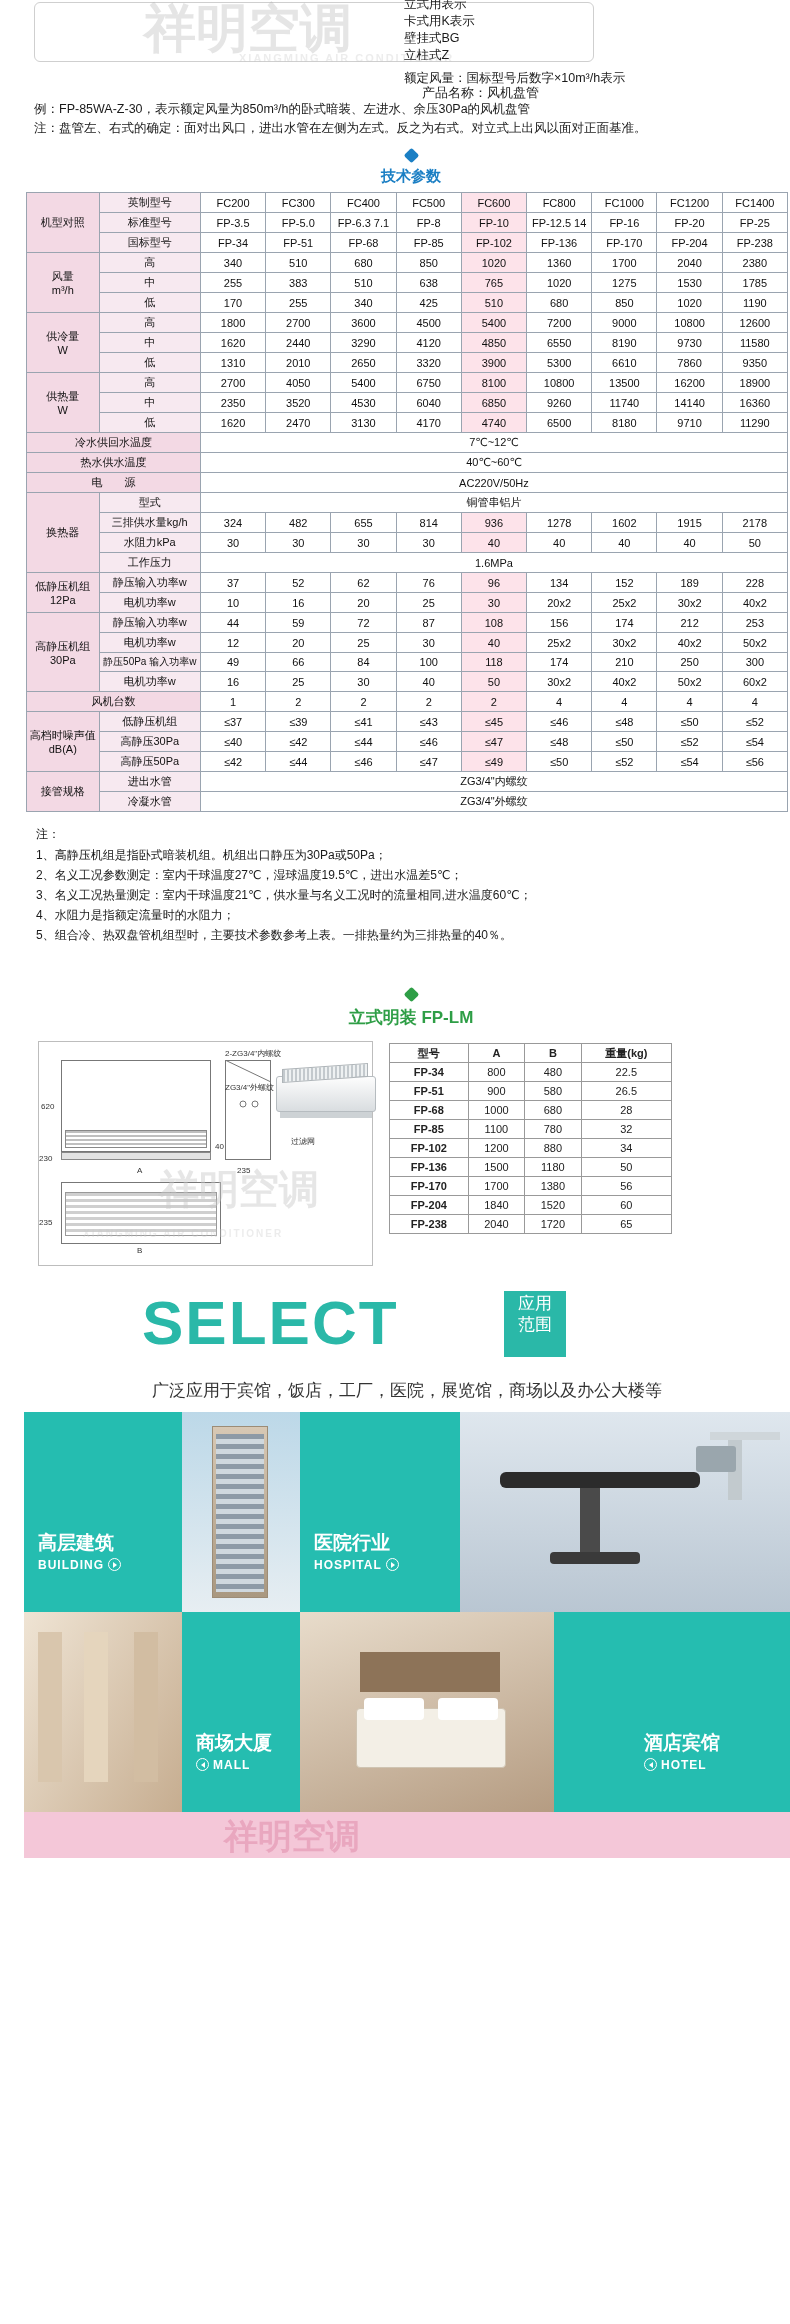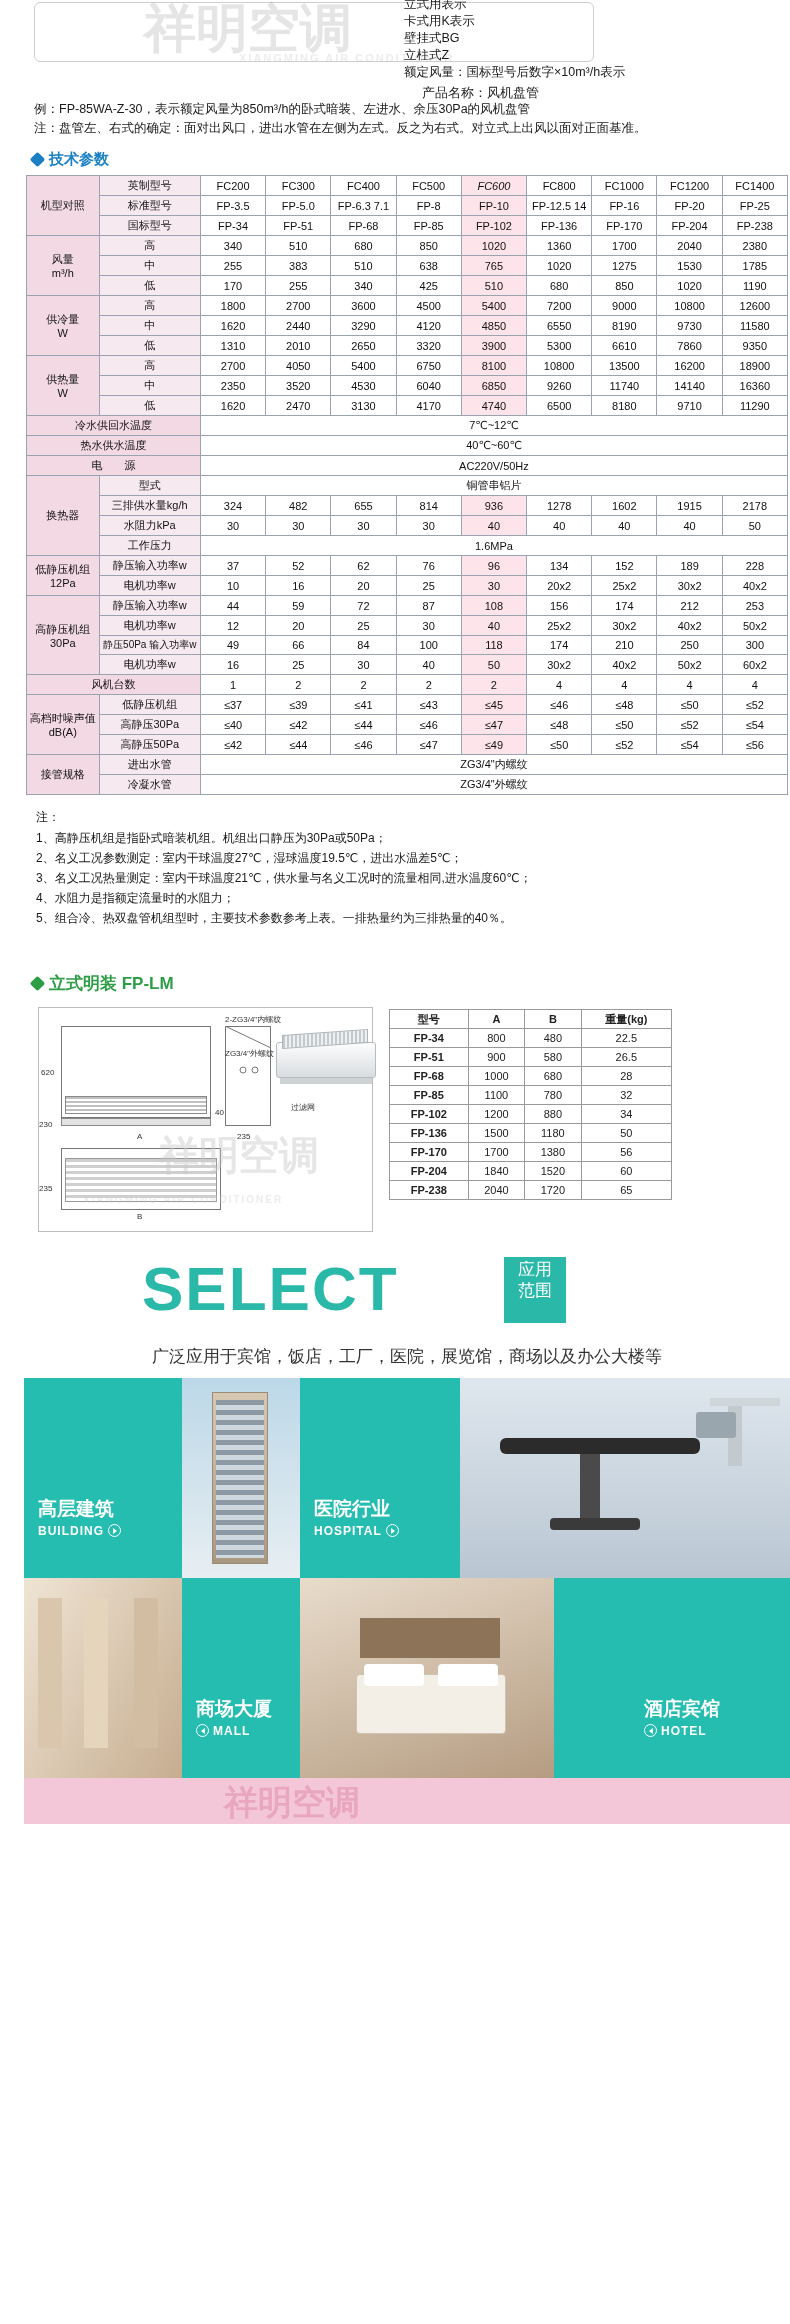--- a/index.html
+++ b/index.html
@@ -23,21 +23,21 @@
     position:absolute; left:380px; top:-4px; font-size:12.5px; line-height:17px; color:#1a1a1a;
   }
   .legend-list div { white-space:nowrap; }
   .prodname { position:absolute; left:398px; top:84px; font-size:13px; }
 
   .note-line { font-size:12.5px; line-height:19px; padding-left:10px; color:#1a1a1a;}
 
   
   .sec-head {
     display:flex; align-items:center; gap:6px;
-    margin:12px 0 6px 8px; font-size:15px; font-weight:bold; color:#1b7fc4;
+    margin:12px 0 6px 8px; font-size:15px; font-weight:bold; color:#1b7fc4;flex-direction:column;
   }
   .sec-head .dot {
     width:11px;height:11px;background:#1b7fc4;border-radius:2px;display:inline-block;
     transform:rotate(45deg);
   }
   .sec-head.green { color:#2e9e46; font-size:17px;margin-top:44px; }
   .sec-head.green .dot { background:#2e9e46; }
 
   
   table.spec {
@@ -127,21 +127,21 @@
 
   <div class="top-block">
     <div class="legend-box"></div>
     <div class="wm" style="left:120px; top:-6px; font-size:52px; color:rgba(170,170,170,.30);">祥明空调</div>
     <div class="wm" style="left:215px; top:52px; font-size:11px; letter-spacing:2px;">XIANGMING AIR CONDITIONER</div>
     <div class="legend-list">
       <div>立式用表示</div>
       <div>卡式用K表示</div>
       <div>壁挂式BG</div>
       <div>立柱式Z</div>
-      <div style="">额定风量：国标型号后数字×10m³/h表示</div>
+      <div style="margin-top:6px">额定风量：国标型号后数字×10m³/h表示</div>
     </div>
     <div class="prodname">产品名称：风机盘管</div>
   </div>
 
   <div class="note-line">例：FP-85WA-Z-30，表示额定风量为850m³/h的卧式暗装、左进水、余压30Pa的风机盘管</div>
   <div class="note-line">注：盘管左、右式的确定：面对出风口，进出水管在左侧为左式。反之为右式。对立式上出风以面对正面基准。</div>
 
   <div class="sec-head">
     <span class="dot"></span>
     <span>技术参数</span>
@@ -149,21 +149,21 @@
 
   <table class="spec">
     <tbody id="spec-body">
         <tr>
           <td class="lbl bold" rowspan="3" style="width: 58px;">机型对照</td>
           <td class="lbl2" style="width: 72px;">英制型号</td>
           <td class="bold" style="width: 62px;">FC200</td>
           <td class="bold" style="width: 62px;">FC300</td>
           <td class="bold" style="width: 62px;">FC400</td>
           <td class="bold" style="width: 62px;">FC500</td>
-          <td class="bold fc-hi" style="width: 62px; font-style: italic;">FC600</td>
+          <td class="bold fc-hi" style="width: 62px;">FC600</td>
           <td class="bold" style="width: 62px;">FC800</td>
           <td class="bold" style="width: 62px;">FC1000</td>
           <td class="bold" style="width: 62px;">FC1200</td>
           <td class="bold" style="width: 62px;">FC1400</td>
         </tr>
         <tr>
           <td class="lbl2">标准型号</td>
           <td class="bold">FP-3.5</td>
           <td class="bold">FP-5.0</td>
           <td class="bold">FP-6.3 7.1</td>

